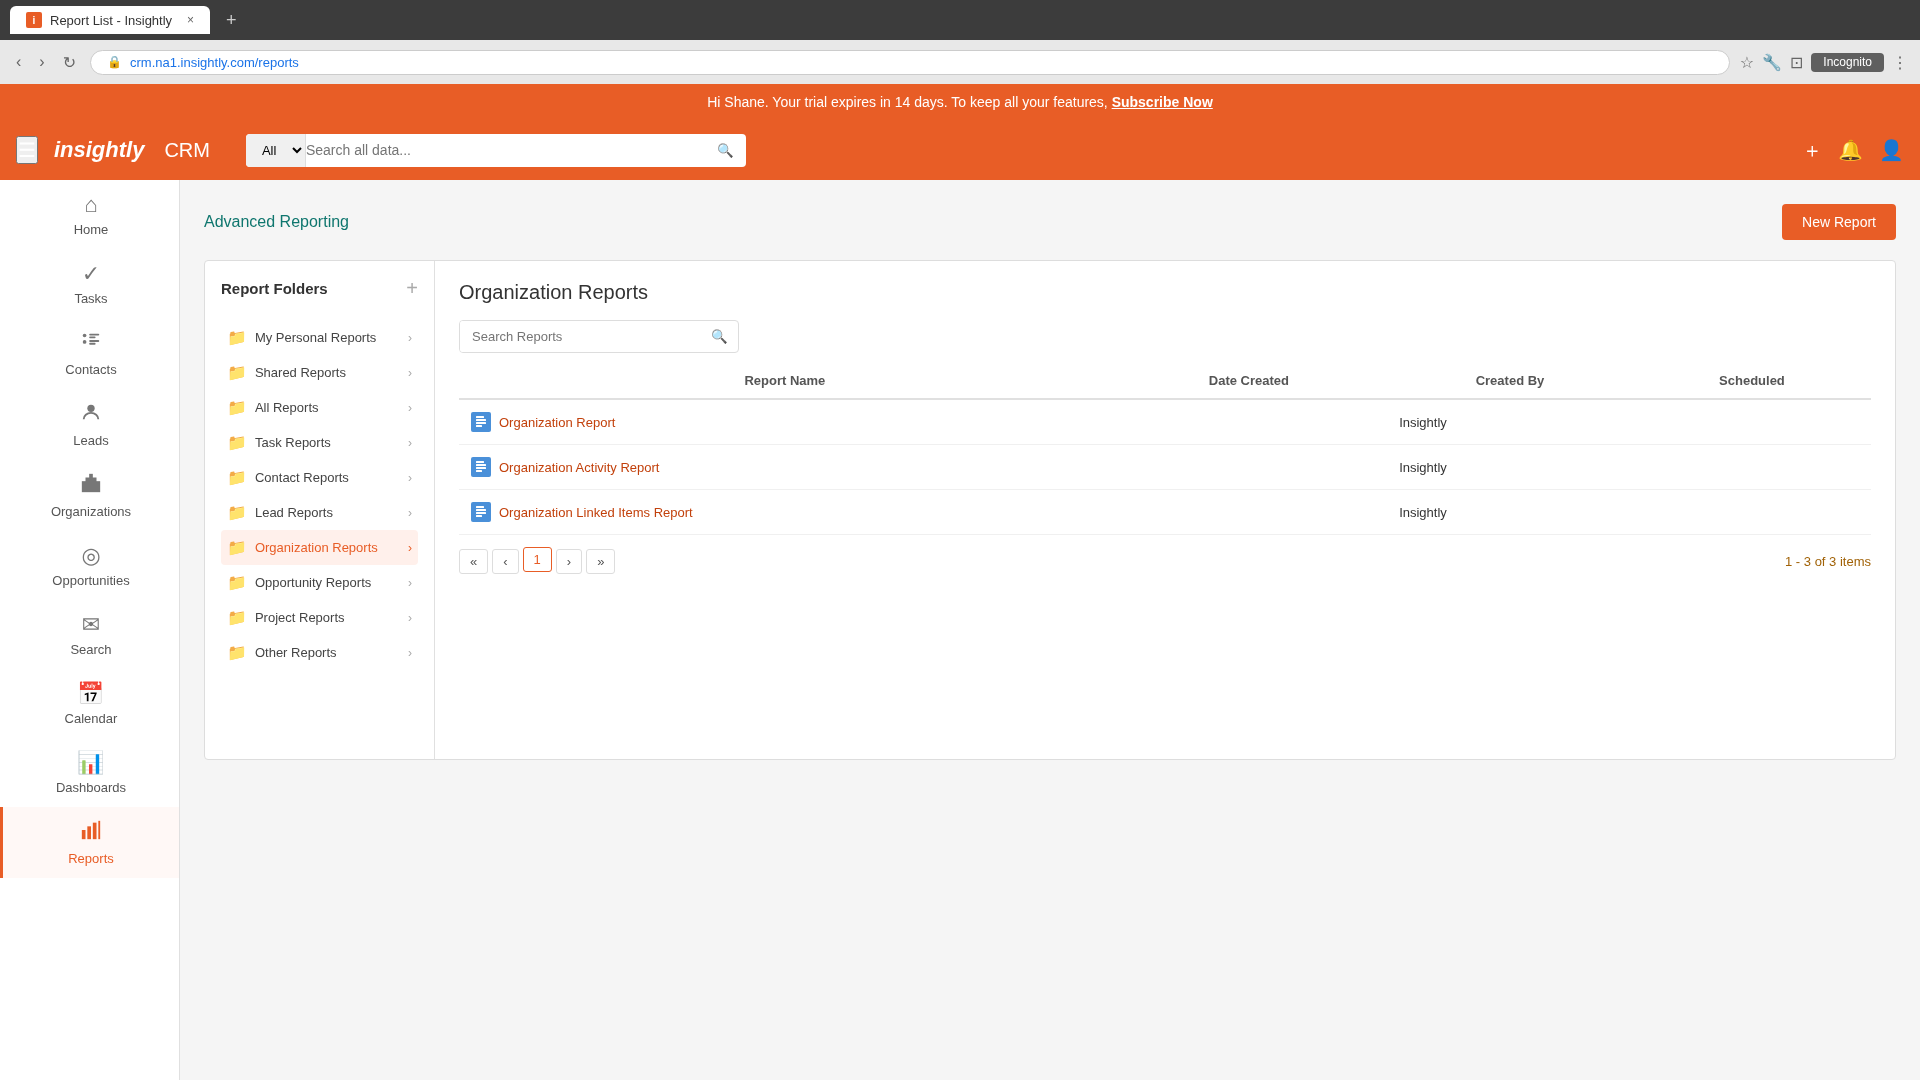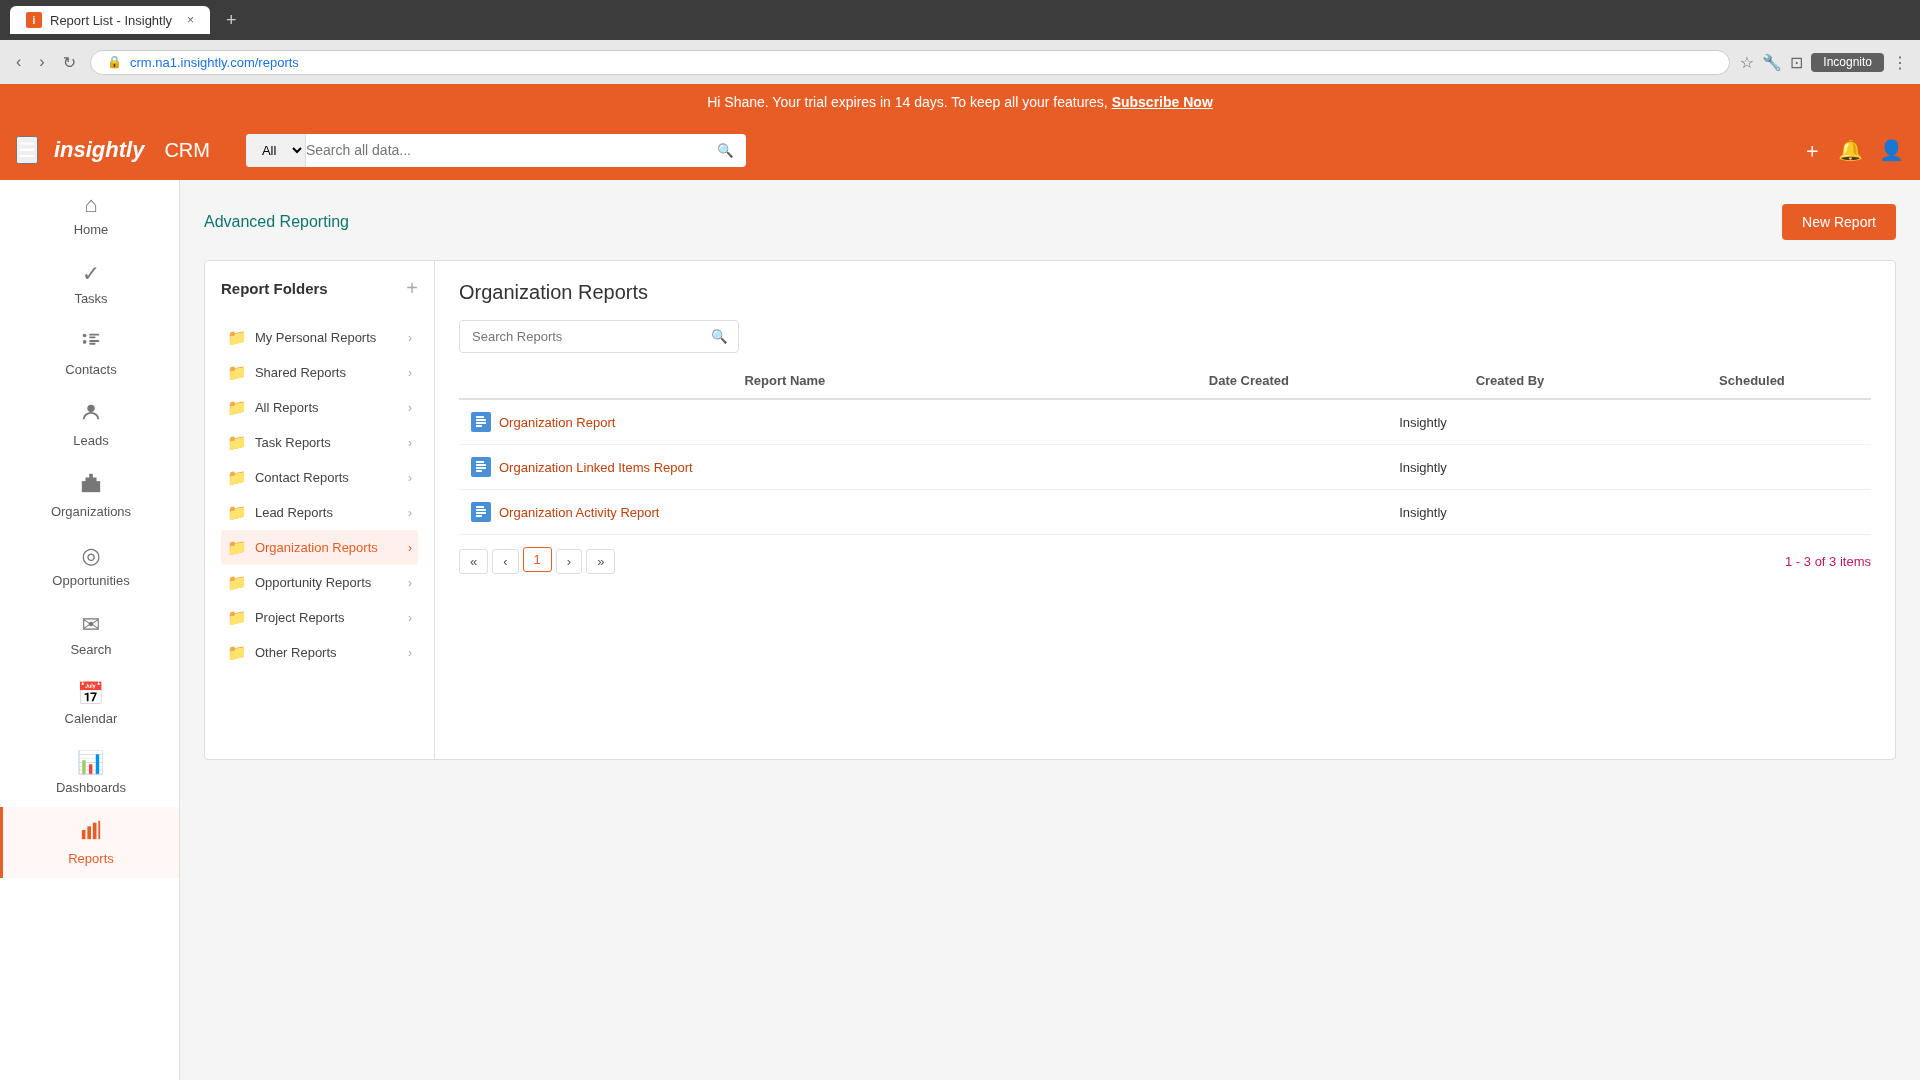--- a/index.html
+++ b/index.html
@@ -82,21 +82,21 @@
     .report-table td { padding: 12px 12px; border-bottom: 1px solid #f0f0f0; font-size: 13px; color: #333; }
     .report-link { color: #c2410c; text-decoration: none; display: flex; align-items: center; gap: 8px; }
     .report-file-icon { width: 20px; height: 20px; background: #4a90d9; border-radius: 2px; display: inline-flex; align-items: center; justify-content: center; color: #fff; font-size: 10px; flex-shrink: 0; }
 
     
     .pagination { display: flex; align-items: center; justify-content: space-between; padding: 12px 0 4px; }
     .page-nav { display: flex; align-items: center; gap: 4px; }
     .page-btn { background: none; border: 1px solid #ddd; border-radius: 3px; padding: 4px 10px; font-size: 13px; cursor: pointer; color: #555; }
     .page-btn.active { color: #e85d26; border-color: #e85d26; }
     .page-btn:disabled { color: #ccc; cursor: default; }
-    .page-count { font-size: 13px; color: #be185d; }
+    .page-count { font-size: 13px; color: #a16207; }
 
     
     .page-underline { height: 2px; background: #e85d26; margin-top: 2px; }
   </style>
 </head>
 <body>
 
 <div class="browser-chrome">
   <div class="browser-tab">
     <div class="tab-favicon">
@@ -325,39 +325,39 @@
       <td>
         <a href="#" class="report-link">
           <span class="report-file-icon">
             <svg width="12" height="12" viewBox="0 0 12 12" fill="white">
                         <rect x="1" y="0" width="8" height="2" rx="0.5"></rect>
                         <rect x="1" y="3" width="10" height="2" rx="0.5"></rect>
                         <rect x="1" y="6" width="10" height="2" rx="0.5"></rect>
                         <rect x="1" y="9" width="6" height="2" rx="0.5"></rect>
                       </svg>
           </span>
-          Organization Linked Items Report
+          Organization Activity Report
         </a>
       </td>
       <td></td>
       <td>Insightly</td>
       <td></td>
     </tr>
               <tr>
       <td>
         <a href="#" class="report-link">
           <span class="report-file-icon">
             <svg width="12" height="12" viewBox="0 0 12 12" fill="white">
                         <rect x="1" y="0" width="8" height="2" rx="0.5"></rect>
                         <rect x="1" y="3" width="10" height="2" rx="0.5"></rect>
                         <rect x="1" y="6" width="10" height="2" rx="0.5"></rect>
                         <rect x="1" y="9" width="6" height="2" rx="0.5"></rect>
                       </svg>
           </span>
-          Organization Activity Report
+          Organization Linked Items Report
         </a>
       </td>
       <td></td>
       <td>Insightly</td>
       <td></td>
     </tr>
             </tbody>
         </table>
 
         <div class="pagination">

